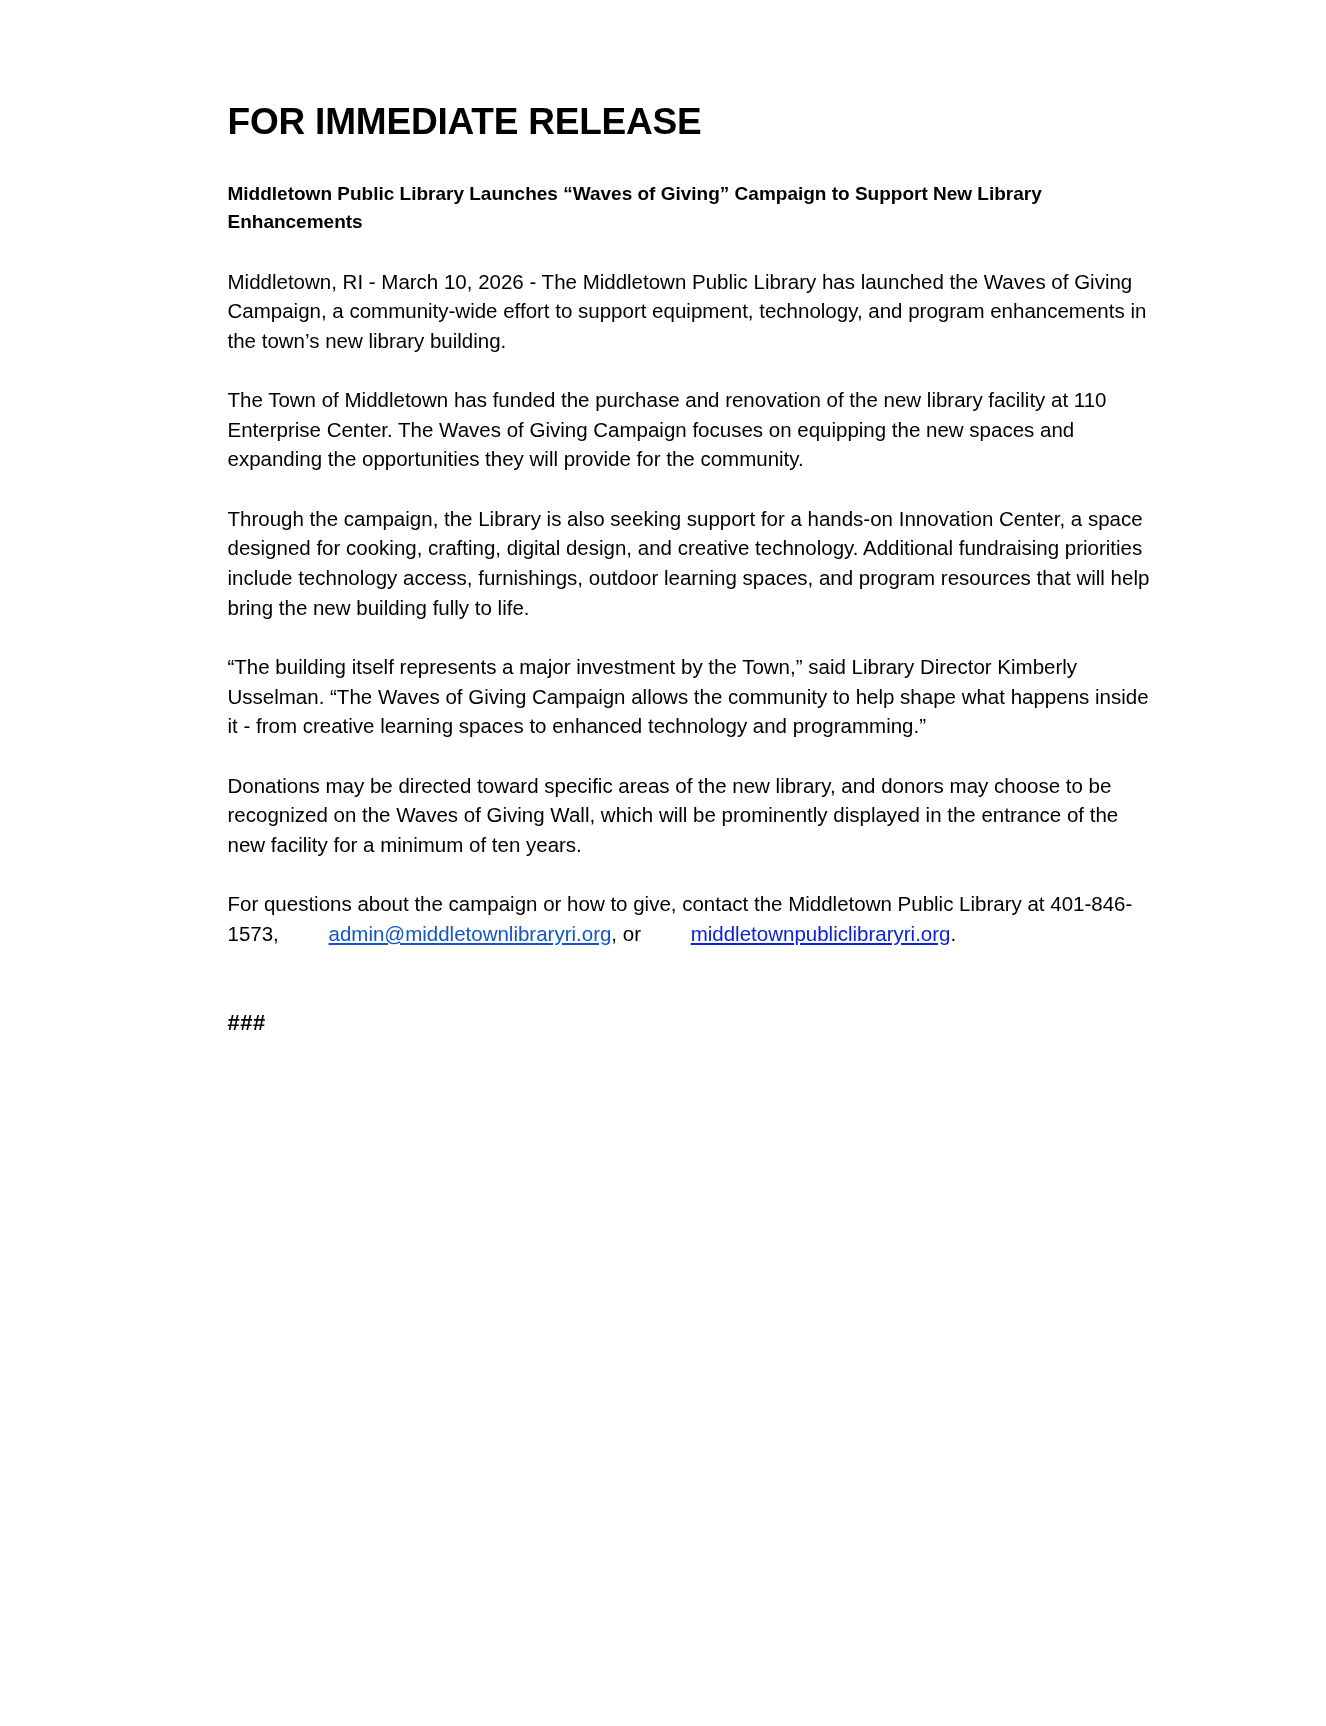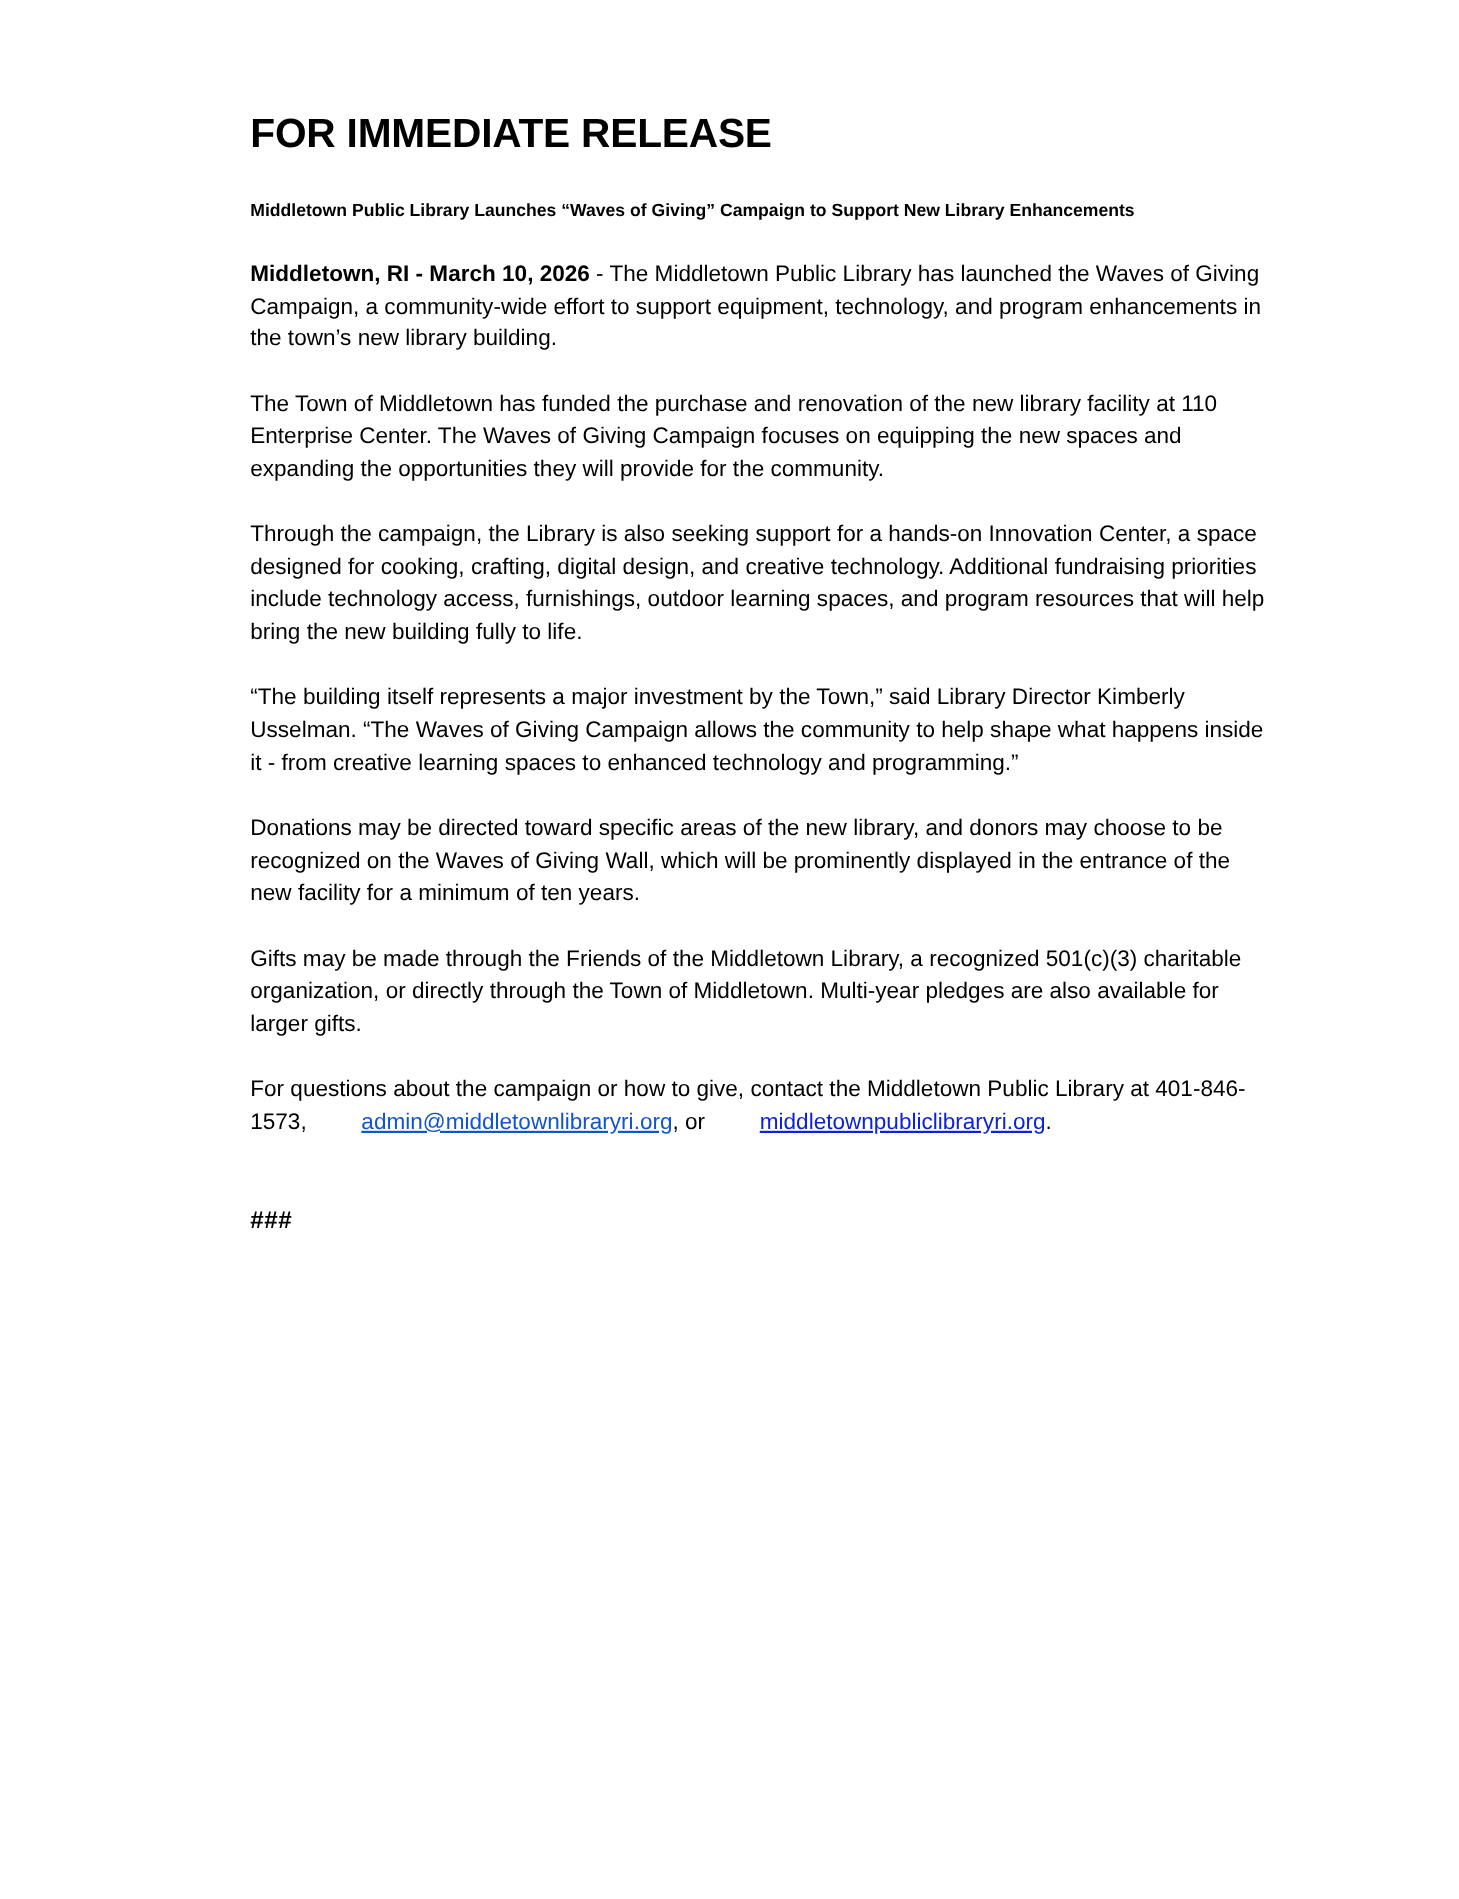--- a/index.html
+++ b/index.html
@@ -30,35 +30,35 @@
   }
   .doc-title {
     font-size: 37px;
     font-weight: bold;
     line-height: 1.18;
     letter-spacing: -0.2px;
     margin: 0 0 36px 0;
     color: #000000;
   }
   .headline {
-    font-size: 16px;
+    font-size: 19px;
     font-weight: bold;
     line-height: 1.48;
     margin: 0 0 31px 0;
     color: #000000;
   }
   p.body-par {
     font-size: 20.5px;
     line-height: 1.44;
     margin: 0 0 30px 0;
     color: #000000;
     text-align: left;
   }
   .dateline {
-    font-weight: bold;
+    font-weight: normal;
     text-align: right;
   }
   a.link {
     text-decoration: underline;
     margin-left: 44px;
   }
   a.link-mail {
     color: #1155cc;
   }
   a.link-web {
@@ -88,21 +88,20 @@
 
     <p class="body-par">The Town of Middletown has funded the purchase and renovation of the new library facility at 110 Enterprise Center. The Waves of Giving Campaign focuses on equipping the new spaces and expanding the opportunities they will provide for the community.</p>
 
 
     <p class="body-par">Through the campaign, the Library is also seeking support for a hands-on Innovation Center, a space designed for cooking, crafting, digital design, and creative technology. Additional fundraising priorities include technology access, furnishings, outdoor learning spaces, and program resources that will help bring the new building fully to life.</p>
 
     <p class="body-par">“The building itself represents a major investment by the Town,” said Library Director Kimberly Usselman. “The Waves of Giving Campaign allows the community to help shape what happens inside it - from creative learning spaces to enhanced technology and programming.”</p>
 
     <p class="body-par">Donations may be directed toward specific areas of the new library, and donors may choose to be recognized on the Waves of Giving Wall, which will be prominently displayed in the entrance of the new facility for a minimum of ten years.</p>
 
-    <p class="body-par">Gifts may be made through the Friends of the Middletown Library, a recognized 501(c)(3) charitable organization, or directly through the Town of Middletown. Multi-year pledges are also available for larger gifts.</p>
 
 
 
     <p class="body-par"><span>For questions about the campaign or how to give, contact the Middletown Public Library at 401-846-1573, </span><a class="link link-mail" href="#">admin@middletownlibraryri.org</a><span>, or </span><a class="link link-web" href="#">middletownpubliclibraryri.org</a><span>.</span></p>
 
     <p class="footer-hashes">###</p>
 
   </div>
 </div>
 

